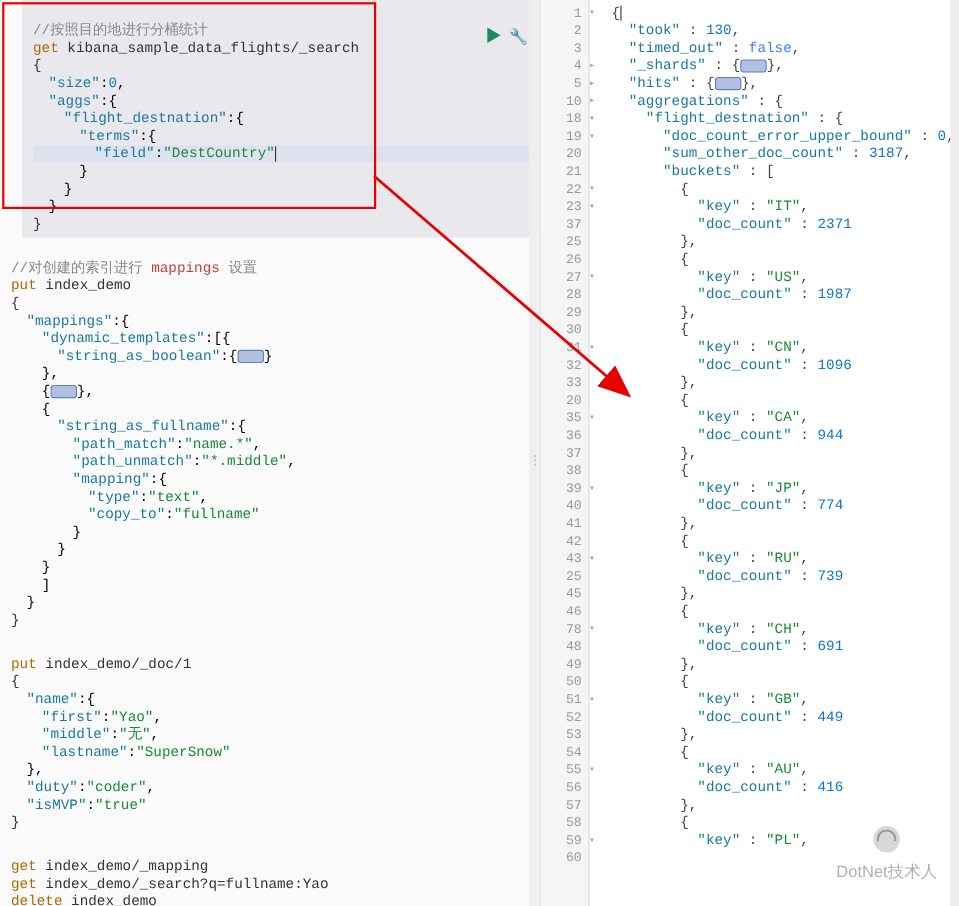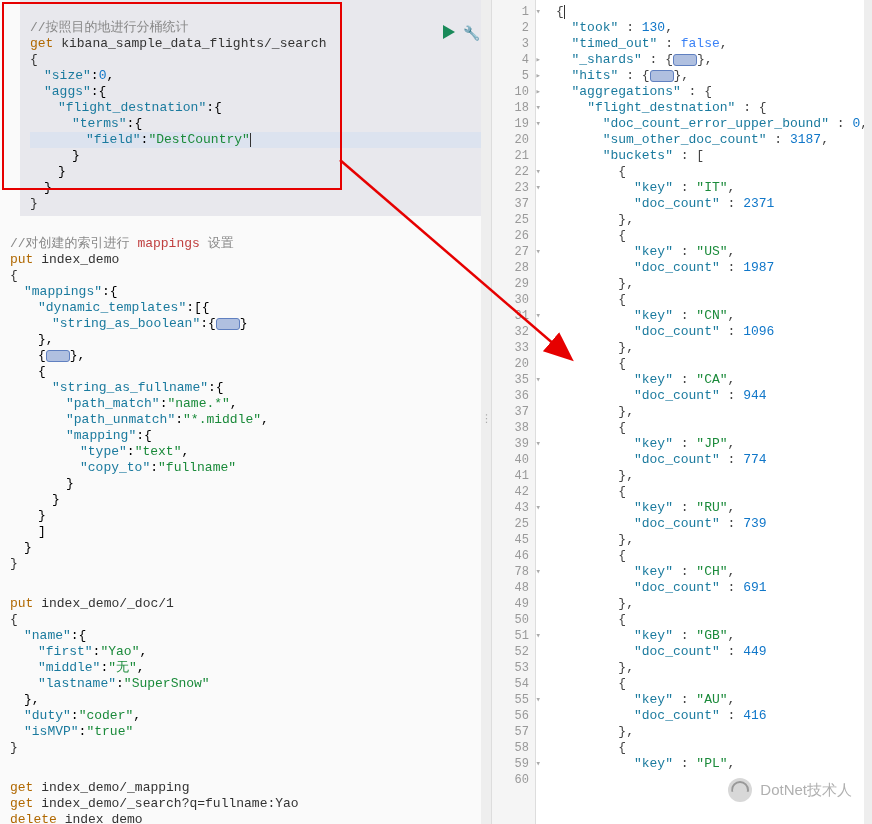--- a/index.html
+++ b/index.html
@@ -158,20 +158,21 @@
   position: absolute;
   bottom: 22px;
   right: 20px;
   z-index: 10;
   display: flex;
   align-items: center;
   gap: 8px;
   color: #b0b0b0;
   font-family: "Microsoft YaHei", sans-serif;
   font-size: 15px;
+  flex-direction: column;
 }
 .wm-icon {
   width: 24px;
   height: 24px;
   border-radius: 50%;
   background: #d8d8d8;
   display: flex;
   align-items: center;
   justify-content: center;
 }

